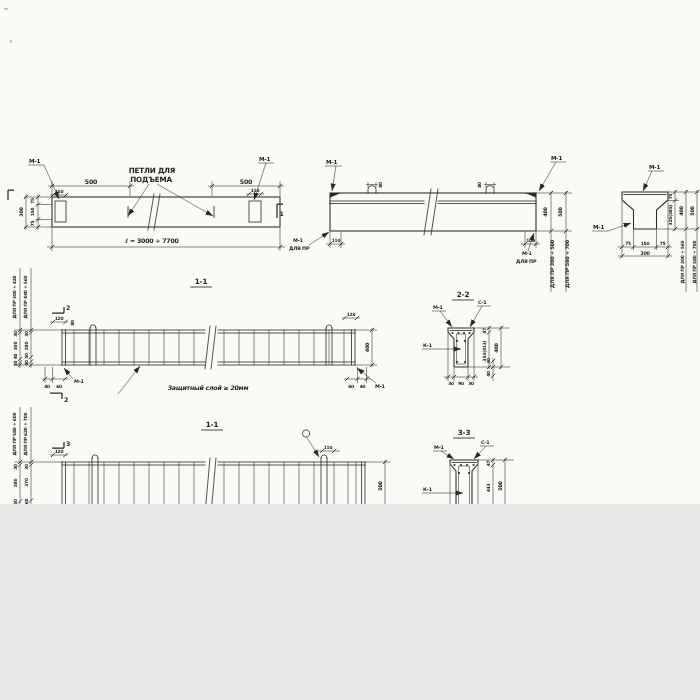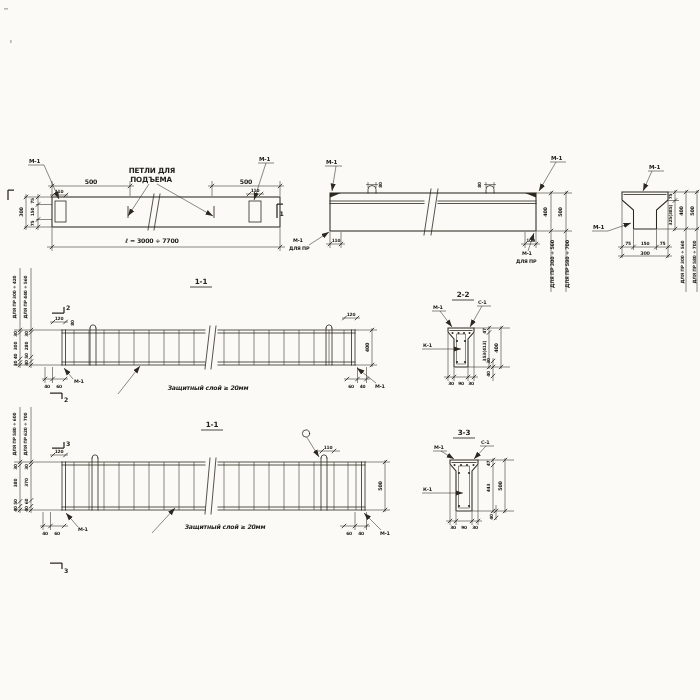--- a/index.html
+++ b/index.html
@@ -1,16 +1,16 @@
 <!DOCTYPE html>
 <html><head>
 <meta charset="utf-8">
 <style>
   html,body{margin:0;padding:0;background:#e8e8e6;}
-  .page{width:700px;height:700px;background:#fbfaf6;position:relative;overflow:hidden;}
+  .page{width:700px;height:504px;background:#fbfaf6;position:relative;overflow:hidden;}
   svg{display:block;}
   .o  {stroke:#2b2820;stroke-width:1.05;fill:none;stroke-linecap:square;}
   .o2 {stroke:#2b2820;stroke-width:.8;fill:none;stroke-linecap:square;}
   .d  {stroke:#2b2820;stroke-width:.55;fill:none;}
   .k  {stroke:#2b2820;stroke-width:.85;fill:none;}
   .fl {stroke:#2b2820;stroke-width:1.25;fill:none;}
   .f  {fill:#2b2820;stroke:none;}
   .spk{fill:#b9b6ae;stroke:none;}
   text{fill:#23211b;font-family:"DejaVu Sans",sans-serif;font-weight:700;letter-spacing:-.2px;}
   .s45{font-size:4.4px;} .s5{font-size:4.9px;} .s55{font-size:5.6px;}

